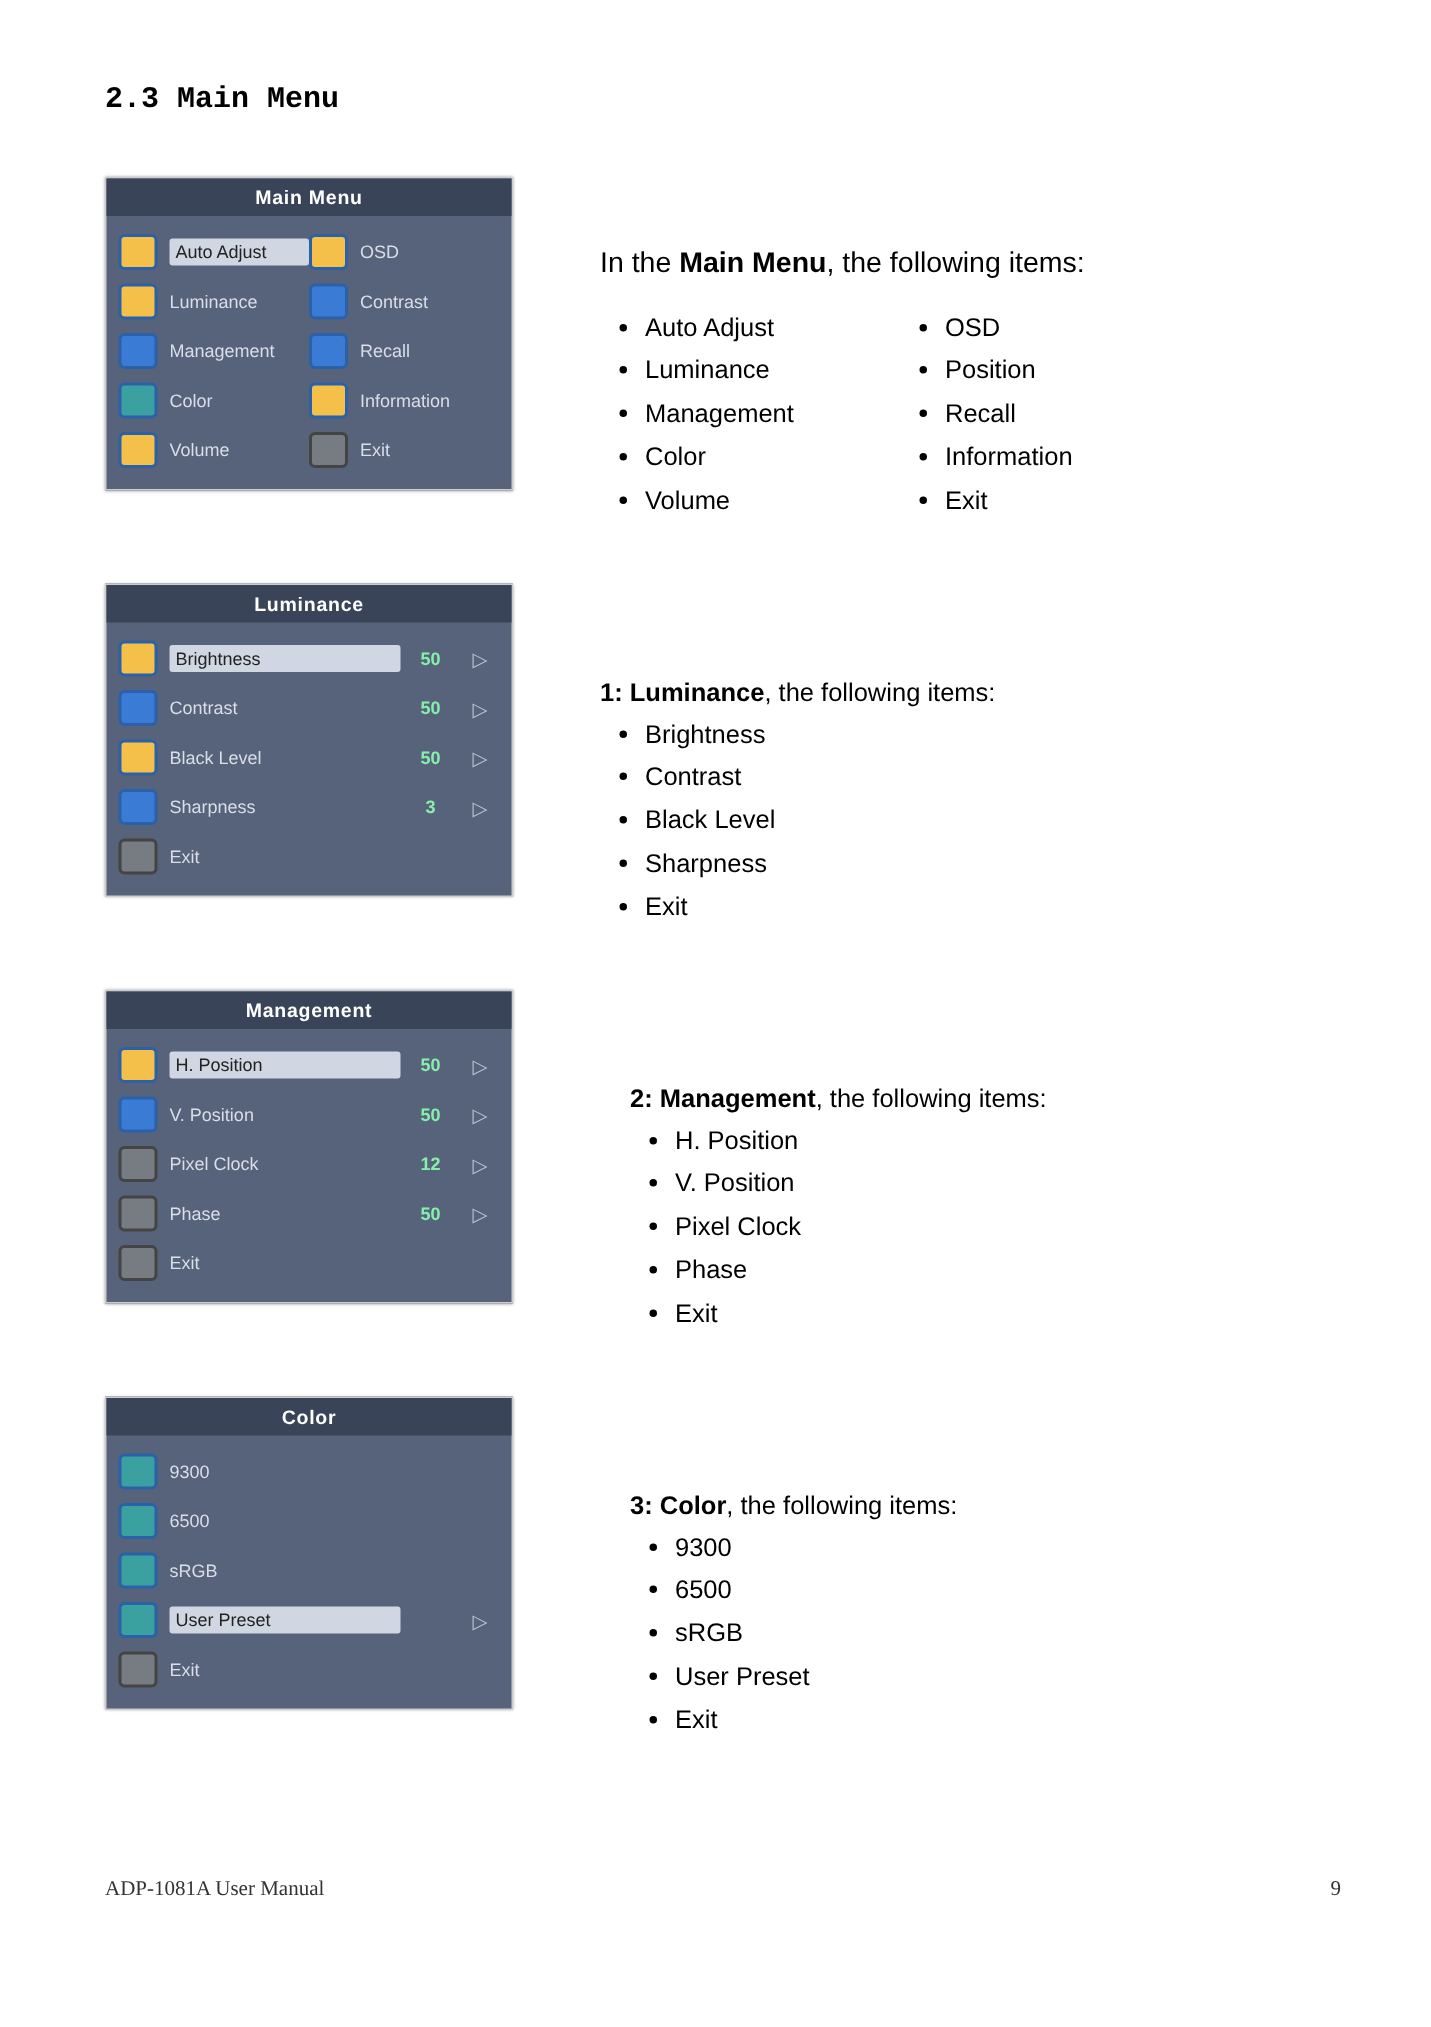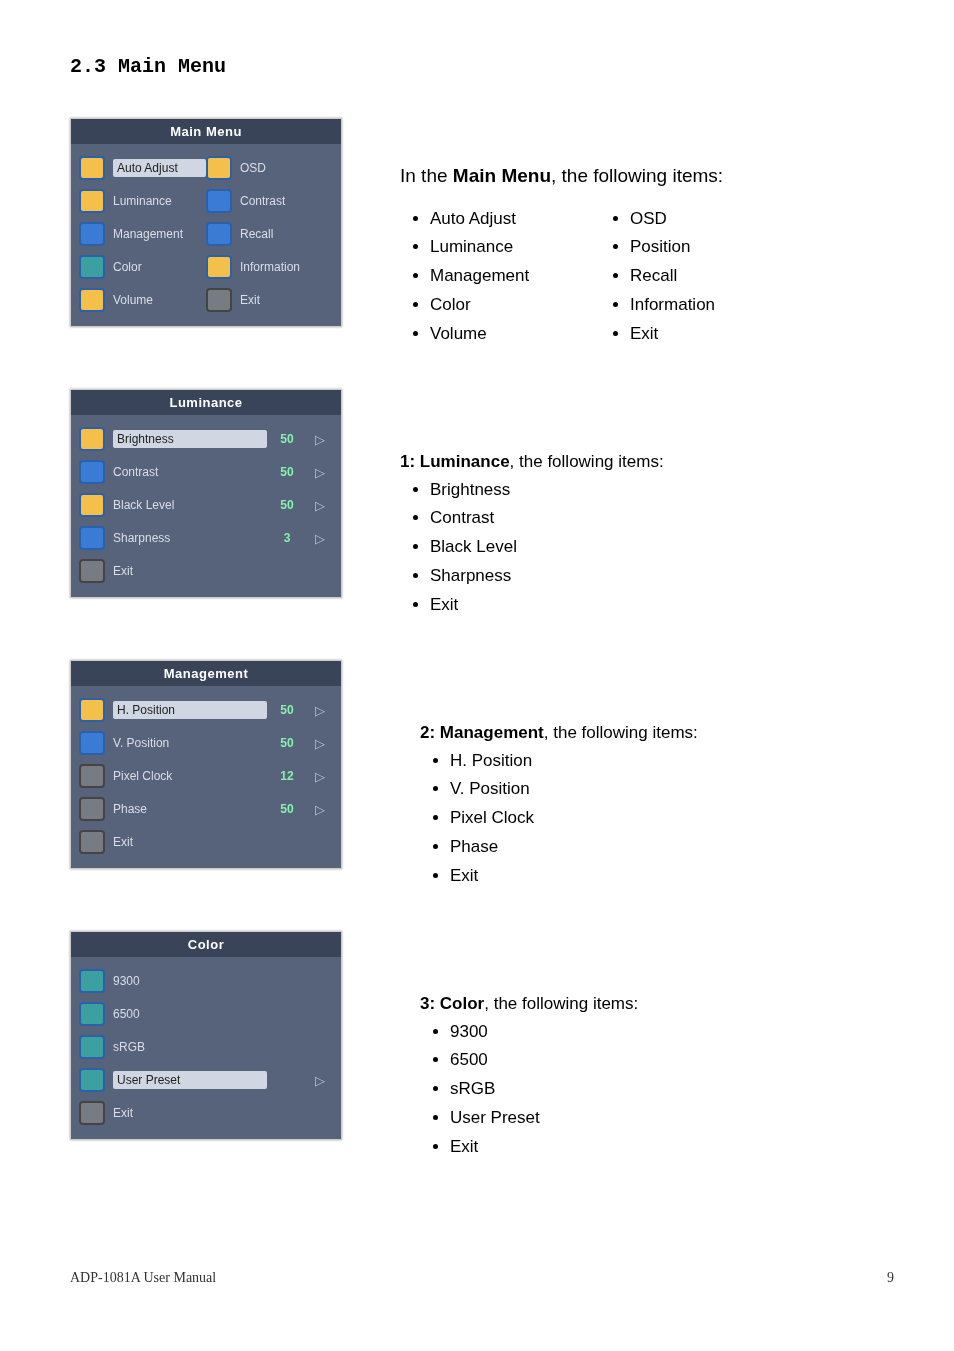--- a/index.html
+++ b/index.html
@@ -79,21 +79,21 @@
   .text-intro { font-size:19px; margin: 0 0 18px 0; }
   .text-intro .bold { font-weight:bold; }
   .two-col-list { display:flex; }
   .two-col-list ul { list-style: disc; padding-left: 30px; margin:0; font-size:17px; line-height:1.7;}
   .two-col-list ul:first-child { width: 170px;}
   .one-col-list { list-style: disc; padding-left:30px; margin:0; font-size:17px; line-height:1.7;}
   .block { margin-bottom: 40px; }
   .sub-intro { font-size:17px; margin:16px 0 4px 0;}
   .sub-intro .bold { font-weight:bold;margin-top:41px;}
   .footer {
-    position:absolute; bottom:25px; left:70px; right:60px;
+    position:absolute; bottom:43px; left:70px; right:60px;
     display:flex; justify-content:space-between;
     font-family:"Times New Roman", serif;
     font-size:14px; color:#333;
   }
 </style>
 </head>
 <body>
 
 <div class="page">
   <h2 class="section-title">2.3 Main Menu</h2>

